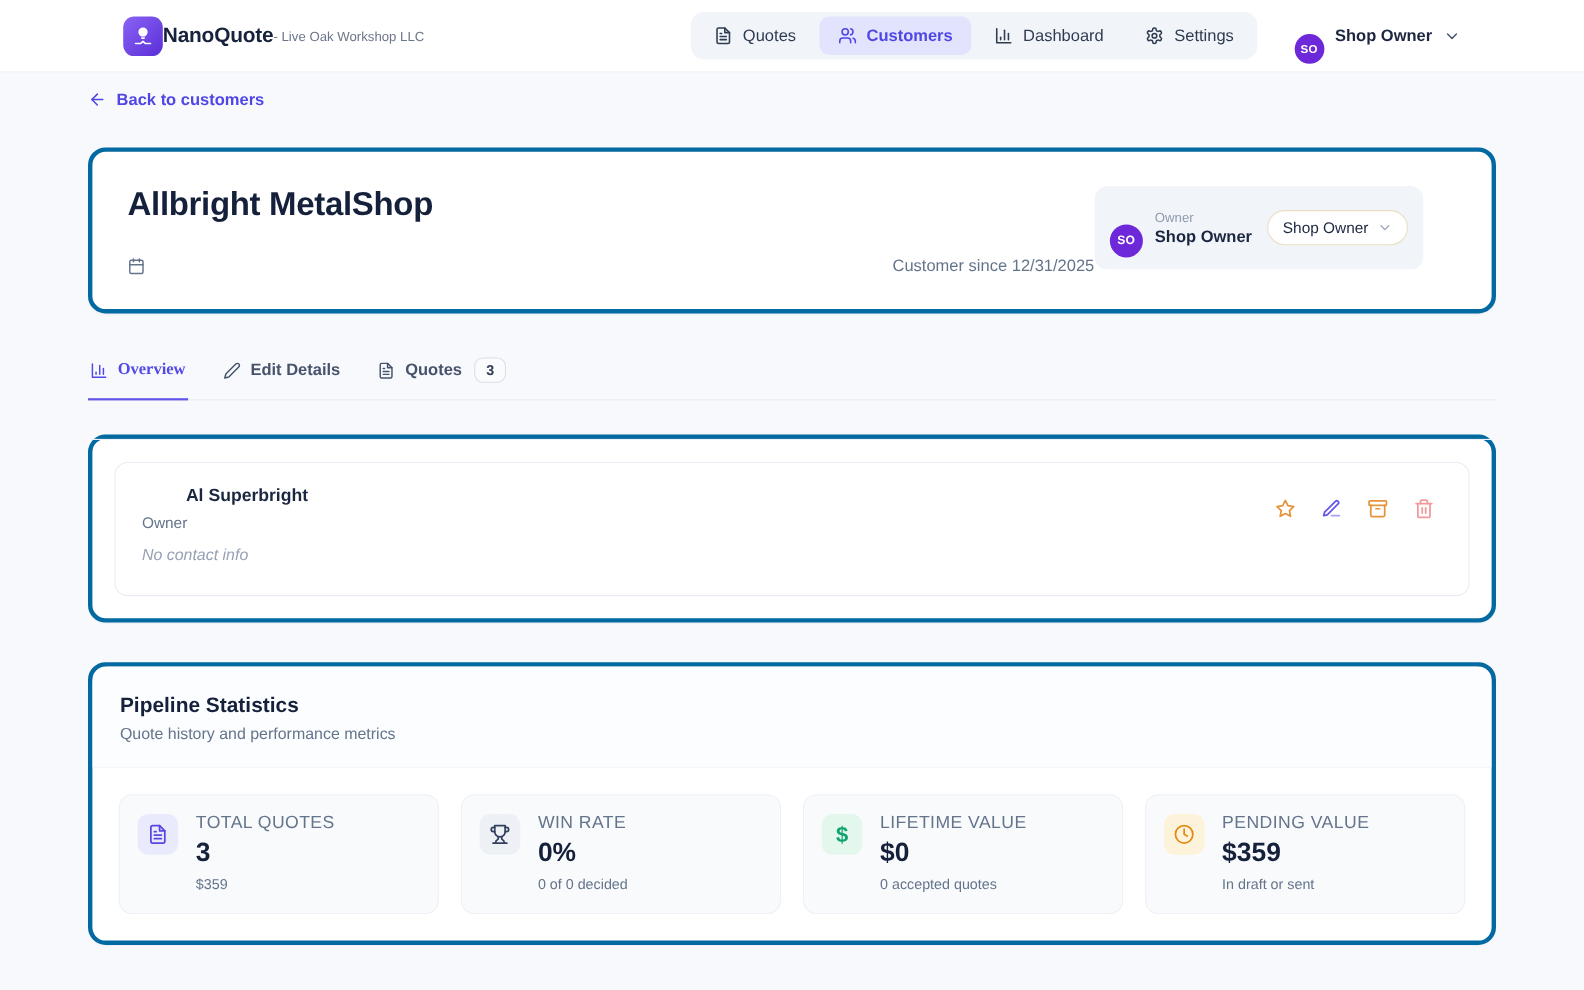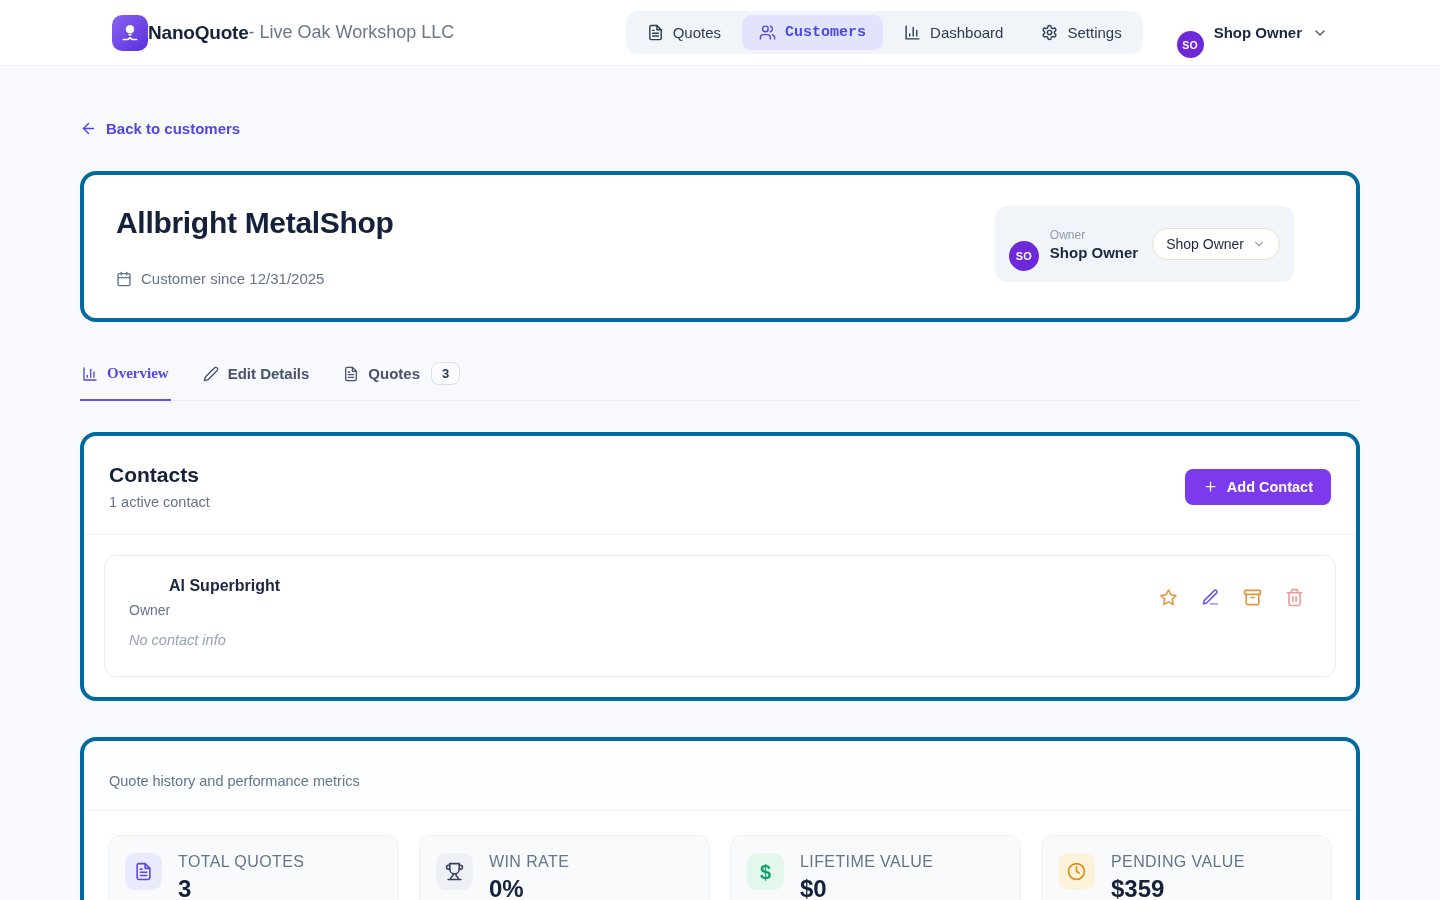--- a/index.html
+++ b/index.html
@@ -11,42 +11,42 @@
     color:#1c2a44;
   }
   svg.ic { fill:none; stroke:currentColor; stroke-width:2; stroke-linecap:round; stroke-linejoin:round; display:block; }
 
   
   .topbar { background:#fff; border-bottom:1px solid #edf0f4; height:66px; }
   .topbar-inner { width:1280px; margin:0 auto; padding:0 32px; height:100%; display:flex; align-items:center; }
   .brand { display:flex; align-items:center; margin-right:auto; }
   .logo { width:36px; height:36px; border-radius:10px; background:linear-gradient(135deg,#8a63f4,#5a2fd8); display:flex; align-items:center; justify-content:center; }
   .brand-name { font-size:19px; font-weight:700; color:#17223c; letter-spacing:-0.2px; }
-  .brand-org { font-size:18px; color:#6b7689; }
+  .brand-org { font-size:12px; color:#6b7689; }
   .nav-pill { background:#f1f5f9; border-radius:12px; padding:4px; display:flex; gap:4px; margin-right:34px; }
   .nav-item { display:flex; align-items:center; gap:9px; padding:9px 17px; border-radius:9px; font-size:15px; font-weight:500; color:#2f3b50; cursor:pointer; white-space:nowrap; }
-  .nav-item.active { background:#e2e3fc; color:#4f46e5; font-weight:600;font-family:Liberation Mono, monospace; }
+  .nav-item.active { background:#e2e3fc; color:#4f46e5; font-weight:600; }
   .nav-item svg { width:17px; height:17px; }
   .user { display:flex; align-items:center; gap:10px; cursor:pointer; }
   .avatar { width:27px; height:27px; border-radius:50%; background:#6d28d9; color:#fff; font-size:10.5px; font-weight:700; display:flex; align-items:center; justify-content:center; letter-spacing:.2px;margin-top:24px; }
   .user-name { font-size:15px; font-weight:700; color:#1b2640; }
   .chev { width:16px; height:16px; color:#46536b; }
 
   
   .container { width:1280px; margin:0 auto; }
-  .back { margin-top:54px; display:inline-flex; align-items:flex-end; gap:9px; color:#4f46e5; font-weight:700; font-size:15px; cursor:pointer; }
+  .back { margin-top:16px; display:inline-flex; align-items:flex-end; gap:9px; color:#4f46e5; font-weight:700; font-size:15px; cursor:pointer; }
   .back svg { width:17px; height:17px; }
 
   .card { background:#fff; border:4px solid #0369a1; border-radius:16px; box-shadow:0 1px 2px rgba(23,32,55,.04); }
 
   
   .customer-card { margin-top:30px; padding:31px 32px; display:flex; align-items:flex-start; }
   .customer-left { flex:1; }
   .customer-name { font-size:30px; font-weight:700; color:#15203b; letter-spacing:-.3px; }
-  .customer-since { margin-top:30px; display:flex; align-items:center; gap:9px; color:#64748b; font-size:15px; }
+  .customer-since { margin-top:30px; display:flex; align-items:center; gap:9px; color:#64748b; font-size:15px;justify-content:space-between; }
   .customer-since svg { width:16px; height:16px; }
   .owner-box { background:#f1f5f9; border-radius:12px; padding:11px 14px; display:flex; align-items:center; gap:11px; margin-right:30px; }
   .owner-avatar { width:30px; height:30px; font-size:11px; }
   .owner-label { font-size:12px; color:#909aae; }
   .owner-name { font-size:15px; font-weight:700; color:#1b2640; margin-top:2px; }
   .owner-select { background:#fff; border:1px solid #e9e0c5; border-radius:17px; padding:7px 13px; display:flex; align-items:center; gap:8px; font-size:14px; color:#1b2640; cursor:pointer; margin-left:3px; white-space:nowrap; }
   .owner-select .chev { width:14px; height:14px; color:#9aa3b2; }
   .cust-actions { display:flex; flex-direction:column; gap:13px; align-items:flex-start; padding-top:2px; }
   .action-link { display:flex; align-items:center; gap:9px; font-size:15px; font-weight:600; cursor:pointer; white-space:nowrap; }
   .action-link svg { width:17px; height:17px; }
@@ -228,33 +228,20 @@
           <path d="M16 17H8"></path>
           <path d="M10 9H8"></path>
         </svg>
       <span>Quotes</span>
       <span class="tab-badge">3</span>
     </div>
   </div>
 
   
   <section class="card contacts-card">
-    <div class="contacts-head">
-      <div>
-        <div class="section-title">Contacts</div>
-        <div class="section-sub">1 active contact</div>
-      </div>
-      <button class="btn-primary">
-        <svg class="ic" viewBox="0 0 24 24">
-            <path d="M12 5v14"></path>
-            <path d="M5 12h14"></path>
-          </svg>
-        <span>Add Contact</span>
-      </button>
-    </div>
     <div class="contacts-body">
       <div class="contact-item">
         <div>
           <div class="contact-name">Al Superbright</div>
           <div class="contact-role">Owner</div>
           <div class="contact-info">No contact info</div>
         </div>
         <div class="contact-actions">
           <span class="icon-btn c-star">
             <svg class="ic" viewBox="0 0 24 24">
@@ -284,20 +271,21 @@
               </svg>
           </span>
         </div>
       </div>
     </div>
   </section>
 
   
   <section class="card pipeline-card">
     <div class="pipeline-head">
+      <div class="pipeline-title">Pipeline Statistics</div>
       <div class="section-sub">Quote history and performance metrics</div>
     </div>
     <div class="stats-grid">
 
       <div class="stat-card">
         <div class="stat-icon si-quotes">
           <svg class="ic" viewBox="0 0 24 24">
               <path d="M14 2H6a2 2 0 0 0-2 2v16a2 2 0 0 0 2 2h12a2 2 0 0 0 2-2V8z"></path>
               <path d="M14 2v6h6"></path>
               <path d="M16 13H8"></path>

